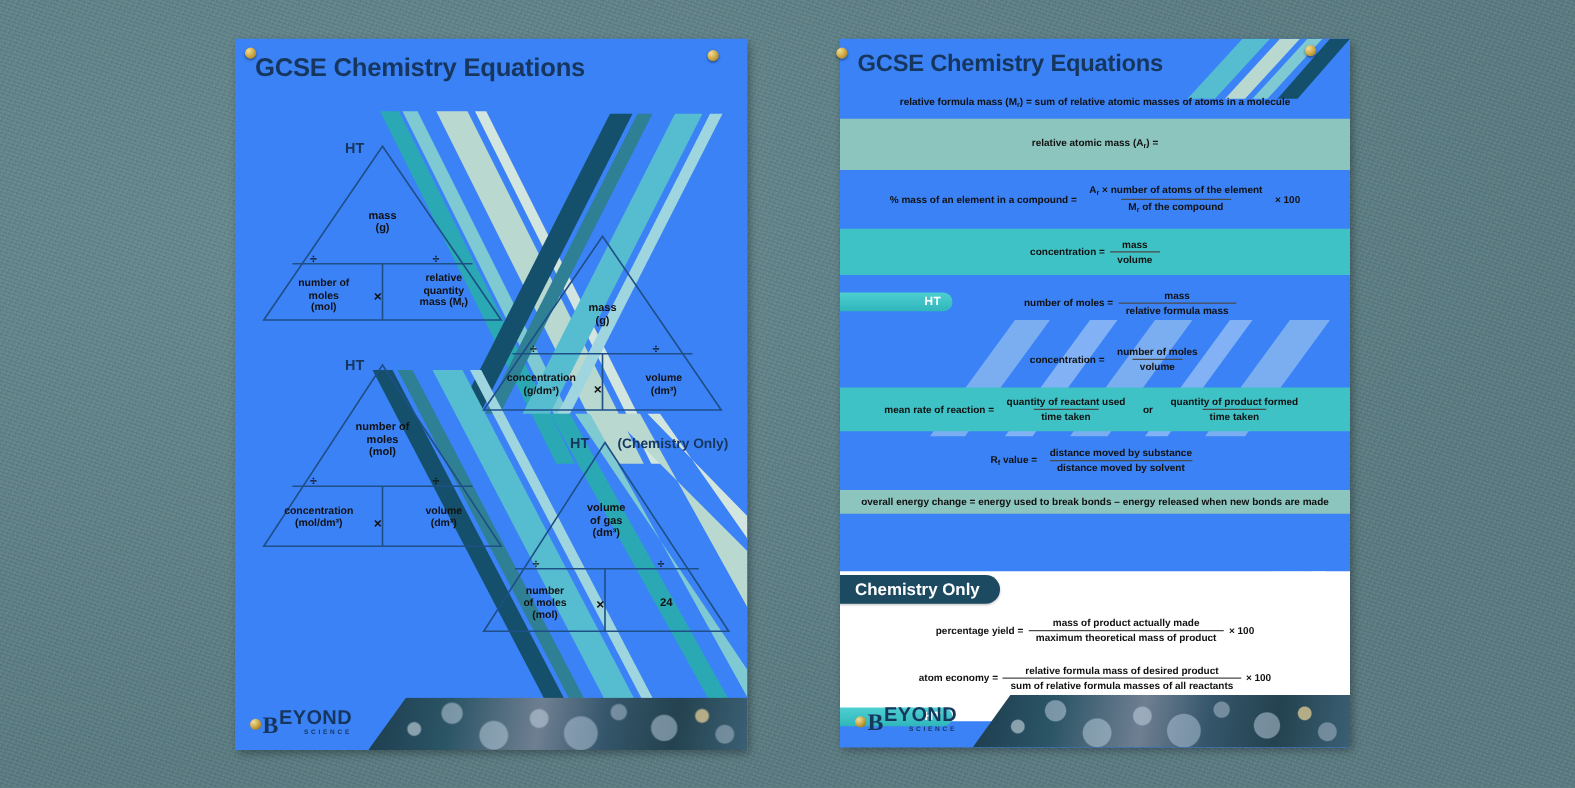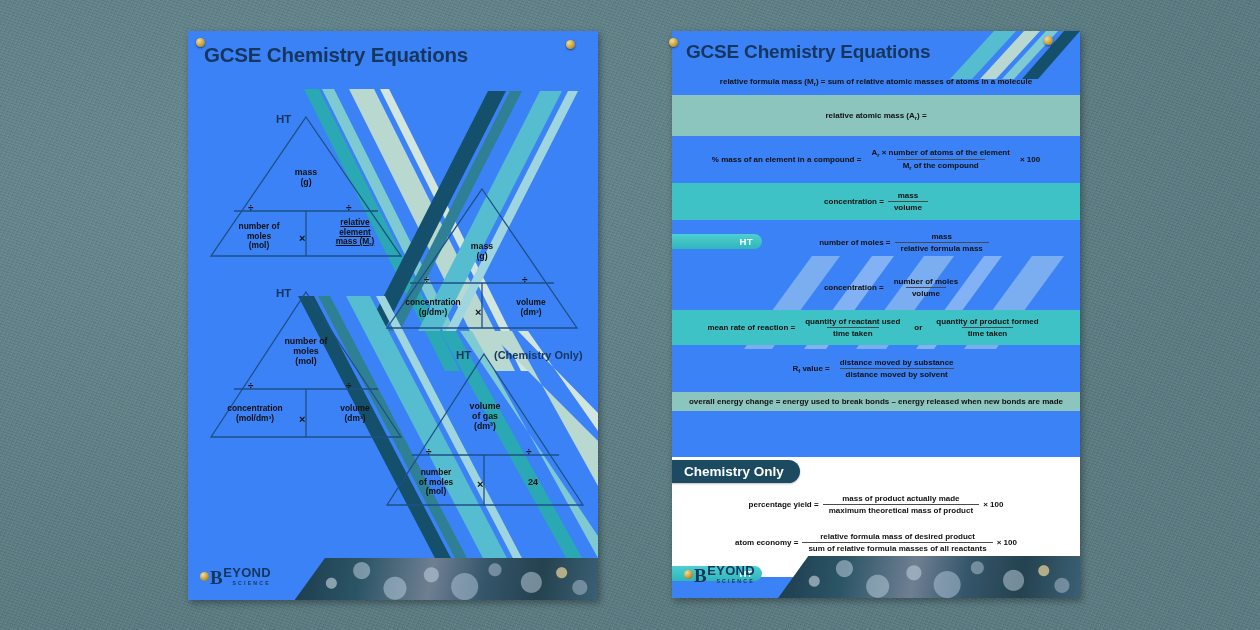--- a/index.html
+++ b/index.html
@@ -83,21 +83,21 @@
     clip-path: polygon(10% 0, 100% 0, 100% 100%, 0 100%);
   }
   .logo { position: absolute; left: 12px; top: 9px; display: flex; align-items: flex-end; z-index: 5; }
   .logo-dot { width: 9px; height: 9px; border-radius: 50%; margin: 0 1px 5px 0;
     background: radial-gradient(circle at 33% 30%, #f3de9e, #c39d38 55%, #7d5d16); }
   .logo-b {
     font-size: 19px; font-weight: bold; color: #16365d; line-height: 0.92;
     font-family: "Liberation Serif", serif; margin-right: 1px; letter-spacing: -0.5px;
   }
   .logo-rest { display: flex; flex-direction: column; align-items: flex-end; }
-  .logo-word { font-size: 13px; font-weight: bold; color: #16365d; line-height: 0.95; letter-spacing: 0.3px; }
+  .logo-word { font-size: 16px; font-weight: bold; color: #16365d; line-height: 0.95; letter-spacing: 0.3px; }
   .logo-sub { font-size: 5.2px; font-weight: bold; color: #16365d; letter-spacing: 2.2px; margin-top: 1px; }
 
   
   #rows { position: absolute; left: 0; top: 0; width: 100%; z-index: 30; }
   .row {
     position: relative; width: 100%;
     display: flex; align-items: center; justify-content: center;
     color: #111; font-size: 8px; font-weight: bold;
     padding: 3px 10px;
   }
@@ -187,23 +187,23 @@
       <span>(g)</span>
     </div>
     <div class="divsym" style="left:40px; top:88px;">÷</div>
     <div class="divsym" style="left:138px; top:88px;">÷</div>
     <div class="cell" style="left:14px; top:108px; width:74px;">
       <span>number of</span><br>
       <span>moles</span><br>
       <span>(mol)</span>
     </div>
     <div class="mulsym" style="left:91px; top:118px;">×</div>
-    <div class="cell" style="left:108px; top:104px; width:78px;text-decoration:underline;">
+    <div class="cell" style="left:108px; top:104px; width:78px;">
       <span>relative</span><br>
-      <span>element</span><br>
+      <span>quantity</span><br>
       <span>mass (M</span><span class="sub">r</span><span>)</span>
     </div>
   </div>
 
   <div class="tri" id="tri-2" style="left:196px; top:155px; width:196px; height:144px;">
     <svg width="196" height="150">
       <polygon points="98,3 193,142 3,142" fill="none" stroke="#1e4f86" stroke-width="1.3"></polygon>
       <line x1="26" y1="97" x2="170" y2="97" stroke="#1e4f86" stroke-width="1.3"></line>
       <line x1="98" y1="97" x2="98" y2="142" stroke="#1e4f86" stroke-width="1.3"></line>
     </svg>

